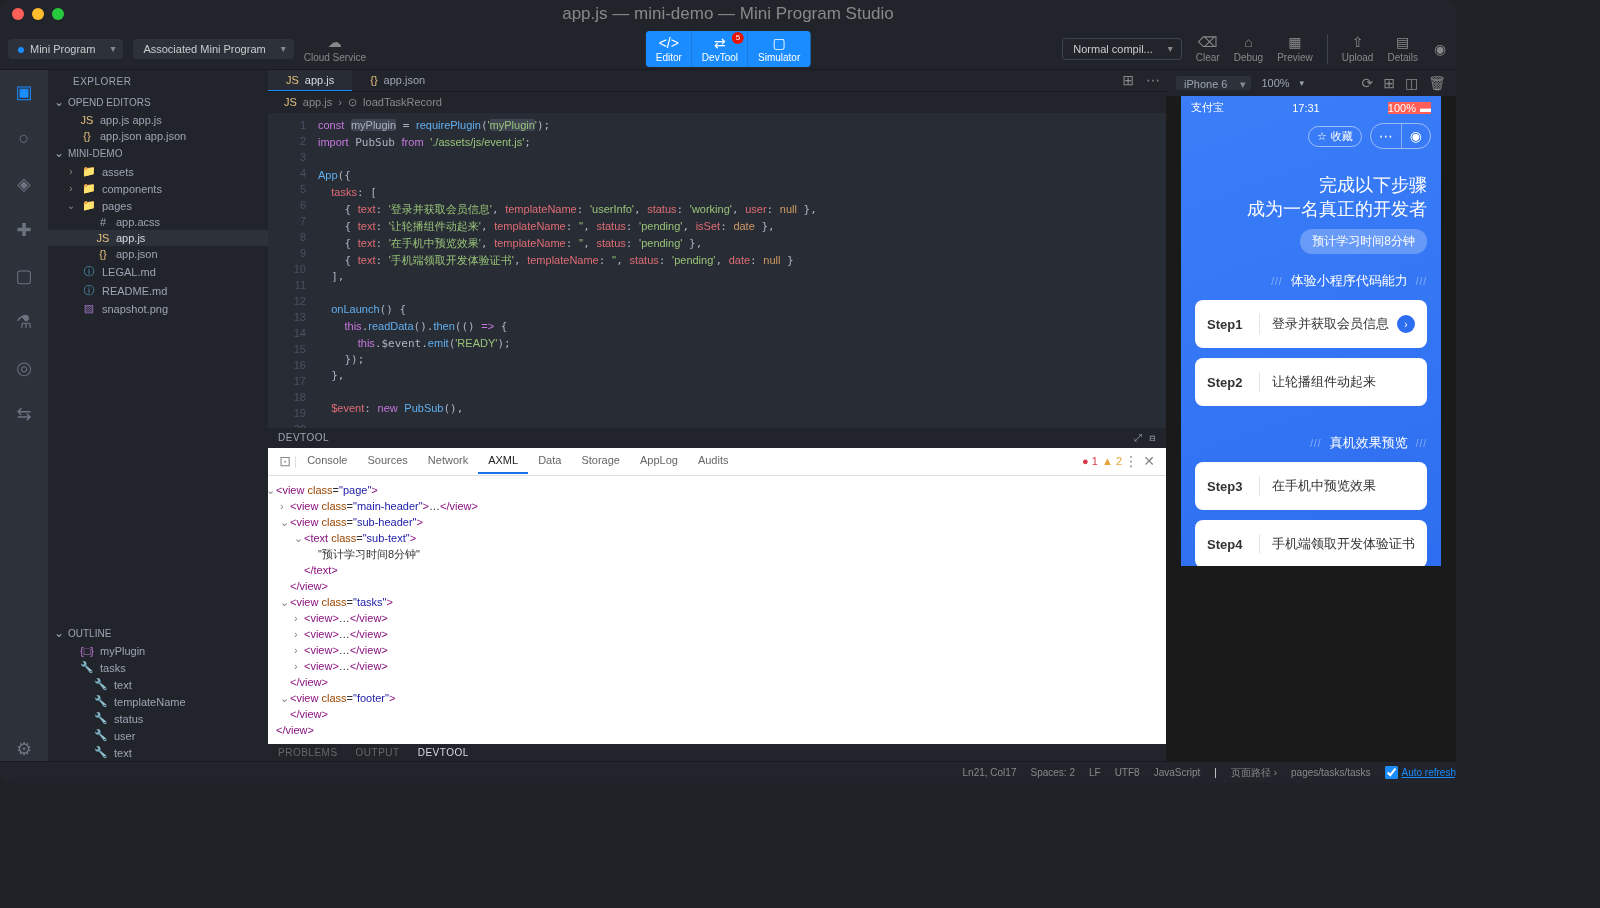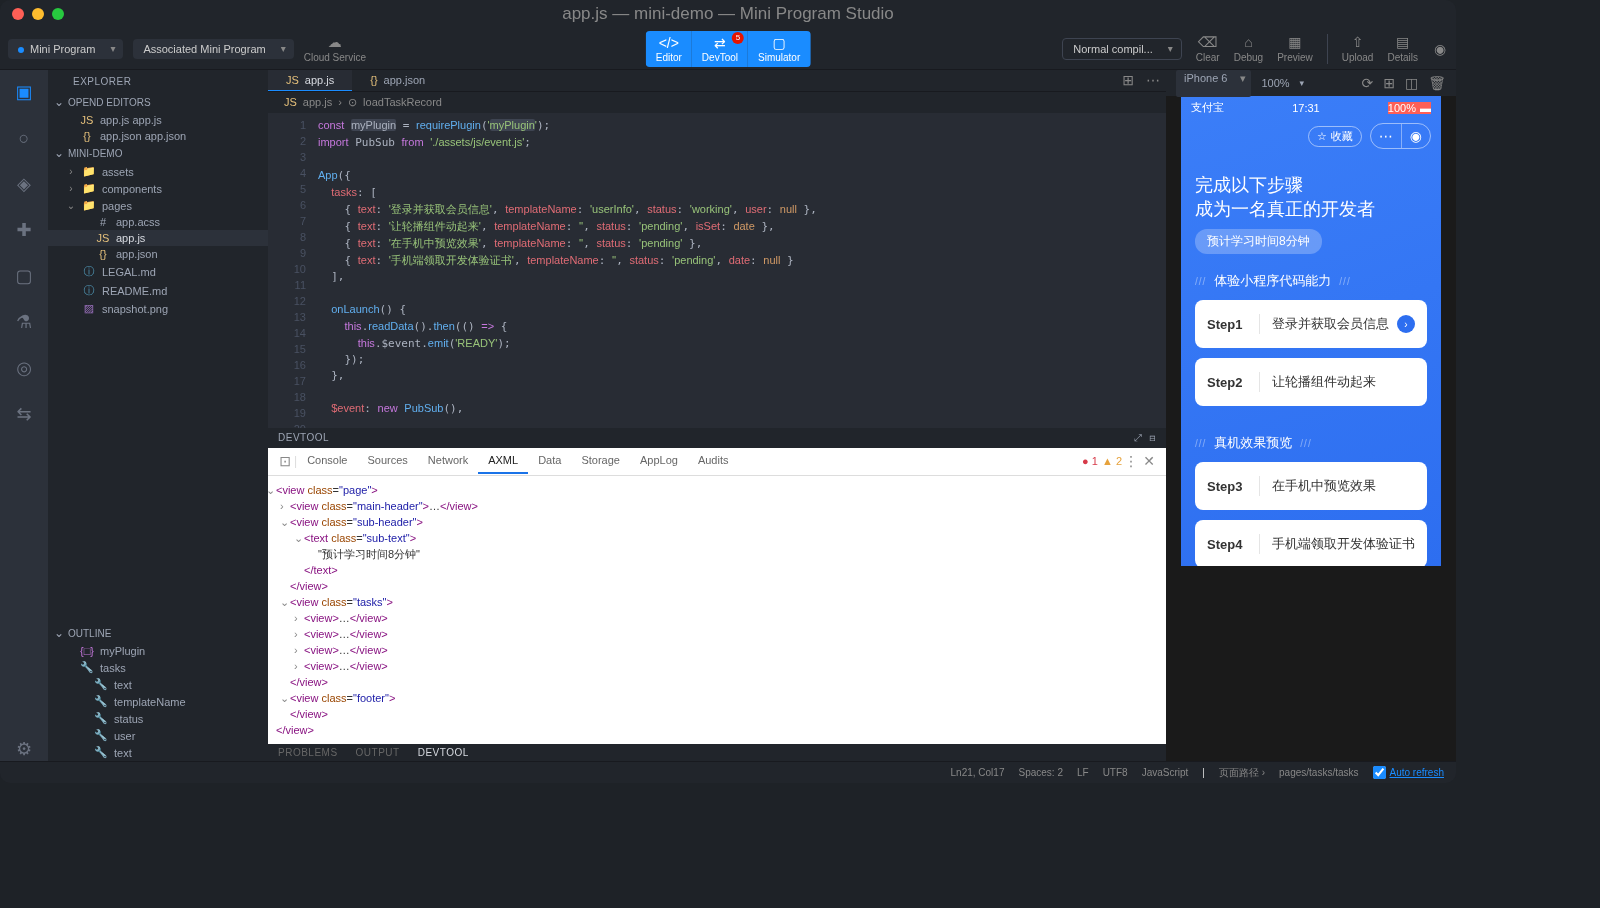--- a/index.html
+++ b/index.html
@@ -75,44 +75,44 @@
 .dom .txt{color:#333;}
 .dom .ind1{padding-left:14px;}
 .dom .ind2{padding-left:28px;}
 .dom .ind3{padding-left:42px;}
 .dom .tog{color:#888;display:inline-block;width:10px;margin-left:-12px;}
 .bottom-tabs{height:24px;background:#21252b;display:flex;align-items:center;padding:0 10px;gap:18px;font-size:10px;letter-spacing:.5px;}
 .bottom-tabs .bt{color:#666;cursor:pointer;}
 .bottom-tabs .bt.active{color:#d7dae0;}
 .simulator{width:290px;background:#21252b;display:flex;flex-direction:column;}
 .sim-top{height:26px;display:flex;align-items:center;padding:0 10px;gap:10px;font-size:11px;color:#9da5b4;}
-.sim-top .sel{background:#2c313a;padding:2px 24px 13px 8px;border-radius:2px;position:relative;}
+.sim-top .sel{background:#2c313a;padding:2px 24px 0 8px;border-radius:2px;position:relative;}
 .sim-top .sel::after{content:'▾';position:absolute;right:6px;color:#888;}
 .sim-top .spacer{flex:1}
 .sim-top .ic{font-size:14px;color:#888;cursor:pointer;}
 .phone{flex:1;background:#1a1a1a;display:flex;justify-content:center;padding:0;}
 .screen{width:260px;background:linear-gradient(160deg,#3b7ef8 0%,#2d6ef0 100%);color:#fff;display:flex;flex-direction:column;border-radius:0;height:470px;}
 .statusbar{display:flex;justify-content:space-between;padding:4px 10px;font-size:11px;align-items:center;}
 .statusbar .r{display:flex;gap:4px;align-items:center;}
 .navbar{display:flex;justify-content:flex-end;padding:4px 10px;gap:8px;align-items:center;}
 .navbar .pill{border:1px solid rgba(255,255,255,.5);border-radius:12px;padding:2px 8px;font-size:11px;display:flex;align-items:center;gap:4px;}
 .navbar .btns{border:1px solid rgba(255,255,255,.5);border-radius:14px;display:flex;align-items:center;overflow:hidden;}
 .navbar .btns span{padding:4px 8px;font-size:14px;}
 .navbar .btns span:first-child{border-right:1px solid rgba(255,255,255,.4);}
-.content{flex:1;padding:10px 14px;display:flex;flex-direction:column;align-items:flex-start;overflow:auto;}
+.content{flex:1;padding:10px 14px;display:flex;flex-direction:column;align-items:flex-end;overflow:auto;}
 .content h1{font-size:18px;font-weight:500;margin-top:10px;}
 .content h2{font-size:18px;font-weight:500;}
 .content .badge{background:rgba(255,255,255,.25);padding:4px 12px;border-radius:12px;font-size:12px;margin-top:8px;}
 .content .sechdr{font-size:13px;margin:18px 0 10px;display:flex;align-items:center;gap:8px;}
 .content .sechdr::before,.content .sechdr::after{content:'///';color:rgba(255,255,255,.4);font-size:10px;letter-spacing:1px;}
 .card{background:#fff;color:#333;width:100%;border-radius:8px;padding:14px 12px;display:flex;align-items:center;margin-bottom:10px;font-size:13px;}
 .card .step{color:#333;font-weight:600;width:52px;}
 .card .div{width:1px;height:20px;background:#e5e5e5;margin-right:12px;}
 .card .arrow{margin-left:auto;width:18px;height:18px;border-radius:50%;background:#2d6ef0;color:#fff;display:flex;align-items:center;justify-content:center;font-size:10px;}
-.statusbar-bottom{height:22px;background:#21252b;display:flex;align-items:center;padding:0 12px;font-size:10px;color:#888;gap:14px;border-top:1px solid #181a1f;}
+.statusbar-bottom{height:22px;background:#21252b;display:flex;align-items:center;padding:0 0;font-size:10px;color:#888;gap:14px;border-top:1px solid #181a1f;}
 .statusbar-bottom .spacer{flex:1}
 .statusbar-bottom .chk{display:flex;align-items:center;gap:4px;color:#1a8cff;text-decoration:underline;}
 .statusbar-bottom .chk input{accent-color:#1a8cff;}
 </style>
 </head>
 <body>
 
 <div class="titlebar">
   <div class="traffic">
     <div class="tdot r"></div>

